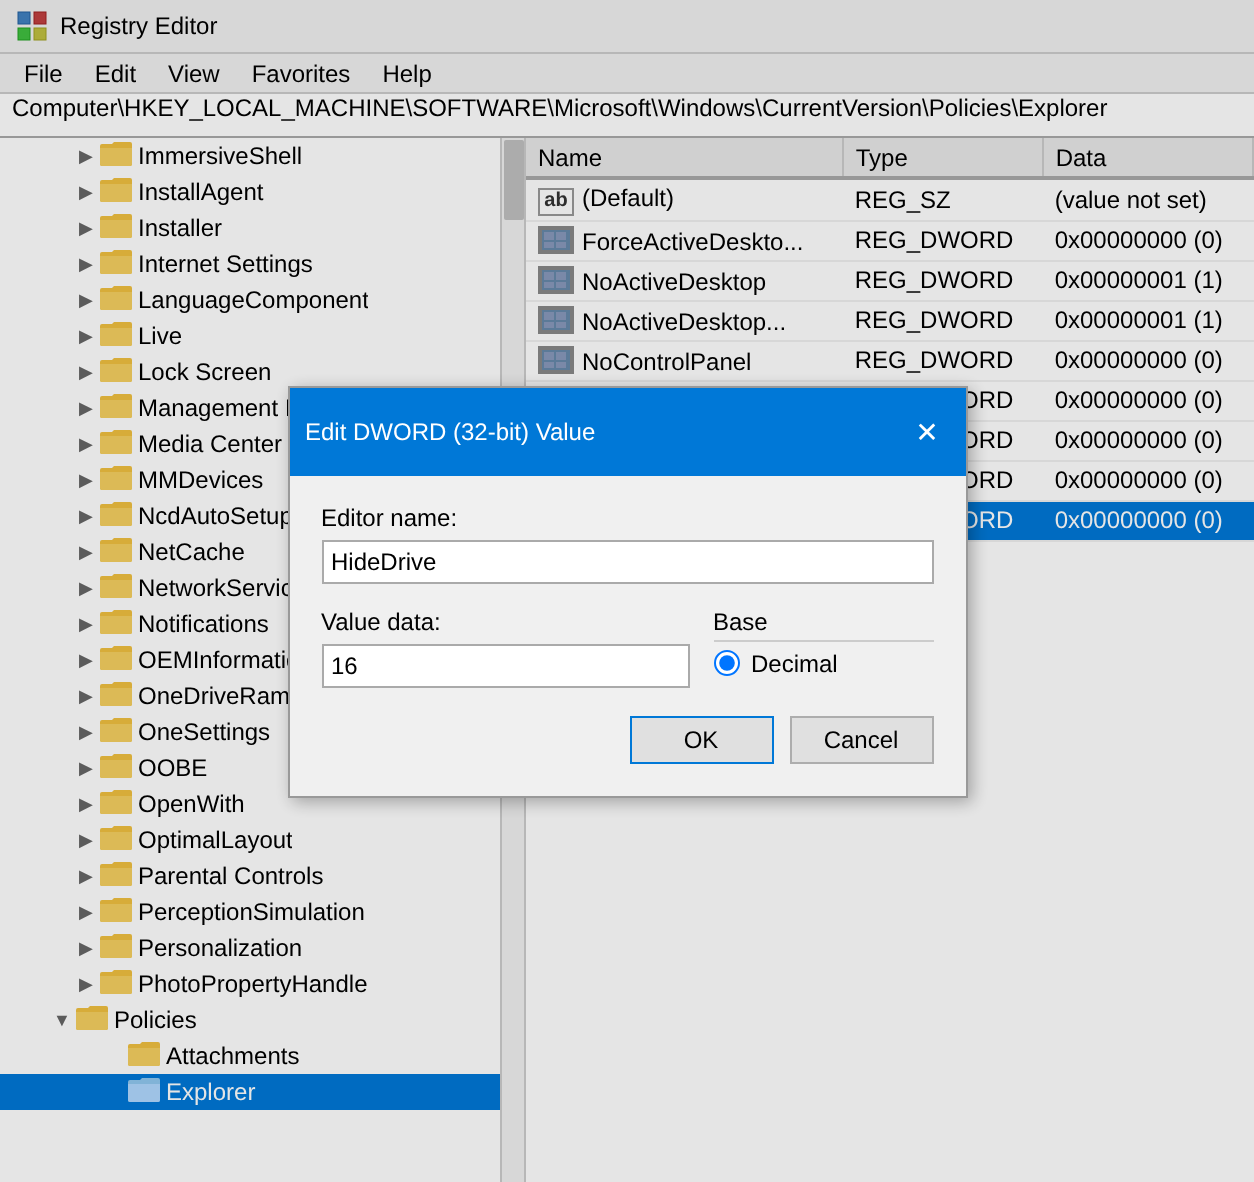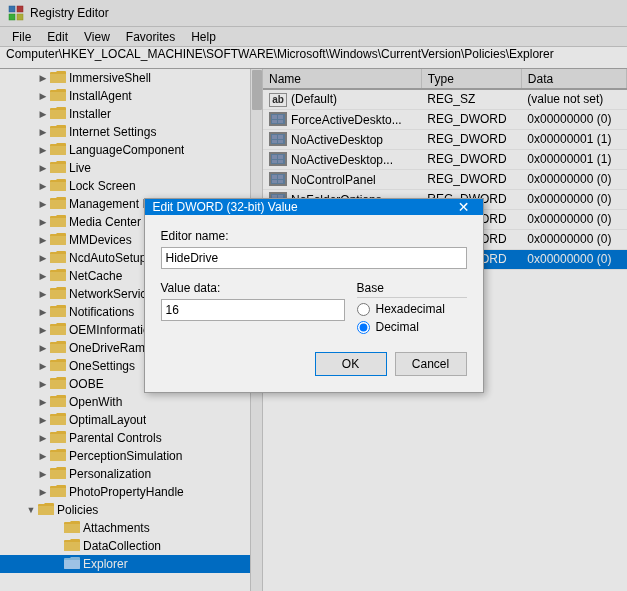--- a/index.html
+++ b/index.html
@@ -164,21 +164,21 @@
     }
     .dialog {
       background: #f0f0f0;
       border: 1px solid #999;
       box-shadow: 2px 2px 8px rgba(0,0,0,0.3);
       width: 340px;
     }
     .dialog-titlebar {
       background: #0078d7;
       color: #fff;
-      height: 16px;
+      height: 44px;
       display: flex;
       align-items: center;
       justify-content: space-between;
       padding: 0 8px;
       font-size: 12px;
     }
     .dialog-close {
       width: 22px;
       height: 22px;
       background: none;
@@ -515,29 +515,20 @@
           <span class="tree-label">Policies</span>
         </div>
         <div class="tree-item">
           <span style="display: inline-block; width: 50px;"></span>
           <span class="tree-expand"></span>
           <span><svg width="16" height="13" viewBox="0 0 16 13" style="margin-right:3px;flex-shrink:0;">
       <path d="M0,3 Q0,2 1,2 L6,2 L7,1 L15,1 Q16,1 16,2 L16,12 Q16,13 15,13 L1,13 Q0,13 0,12 Z" fill="#f0c040"></path>
       <path d="M0,4 L16,4 L16,12 Q16,13 15,13 L1,13 Q0,13 0,12 Z" fill="#f5d060"></path>
     </svg></span>
           <span class="tree-label">Attachments</span>
-        </div>
-        <div class="tree-item">
-          <span style="display: inline-block; width: 50px;"></span>
-          <span class="tree-expand"></span>
-          <span><svg width="16" height="13" viewBox="0 0 16 13" style="margin-right:3px;flex-shrink:0;">
-      <path d="M0,3 Q0,2 1,2 L6,2 L7,1 L15,1 Q16,1 16,2 L16,12 Q16,13 15,13 L1,13 Q0,13 0,12 Z" fill="#f0c040"></path>
-      <path d="M0,4 L16,4 L16,12 Q16,13 15,13 L1,13 Q0,13 0,12 Z" fill="#f5d060"></path>
-    </svg></span>
-          <span class="tree-label">DataCollection</span>
         </div>
         <div class="tree-item selected">
           <span style="display: inline-block; width: 50px;"></span>
           <span class="tree-expand"></span>
           <span><svg width="16" height="13" viewBox="0 0 16 13" style="margin-right:3px;flex-shrink:0;">
       <path d="M0,3 Q0,2 1,2 L6,2 L7,1 L15,1 Q16,1 16,2 L16,12 Q16,13 15,13 L1,13 Q0,13 0,12 Z" fill="#90c8f0"></path>
       <path d="M0,4 L16,4 L16,12 Q16,13 15,13 L1,13 Q0,13 0,12 Z" fill="#b0d8ff"></path>
     </svg></span>
           <span class="tree-label">Explorer</span>
         </div>
@@ -686,24 +677,20 @@
 
       <div class="dialog-row">
         <div class="dialog-data-section">
           <div class="dialog-label">Value data:</div>
           <input class="dialog-input" type="text" value="16" style="">
         </div>
 
         <div class="dialog-base-section">
           <div class="base-title">Base</div>
           <label class="radio-option">
-            <input type="radio" name="base" style="">
-            <span>Hexadecimal</span>
-          </label>
-          <label class="radio-option">
             <input type="radio" name="base" checked="" style="">
             <span>Decimal</span>
           </label>
         </div>
       </div>
 
       <div class="dialog-buttons">
         <button class="btn primary">OK</button>
         <button class="btn">Cancel</button>
       </div>

